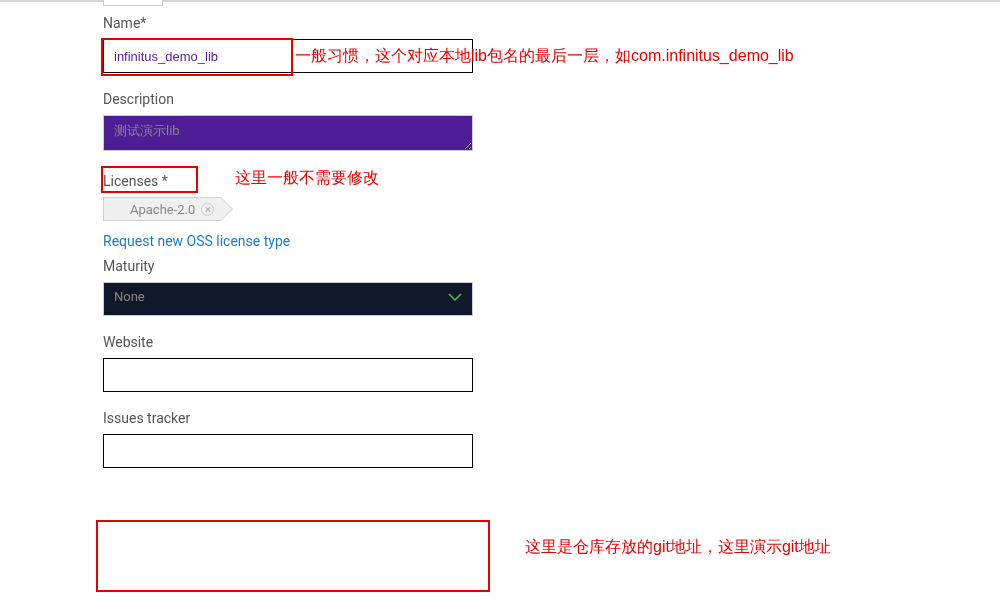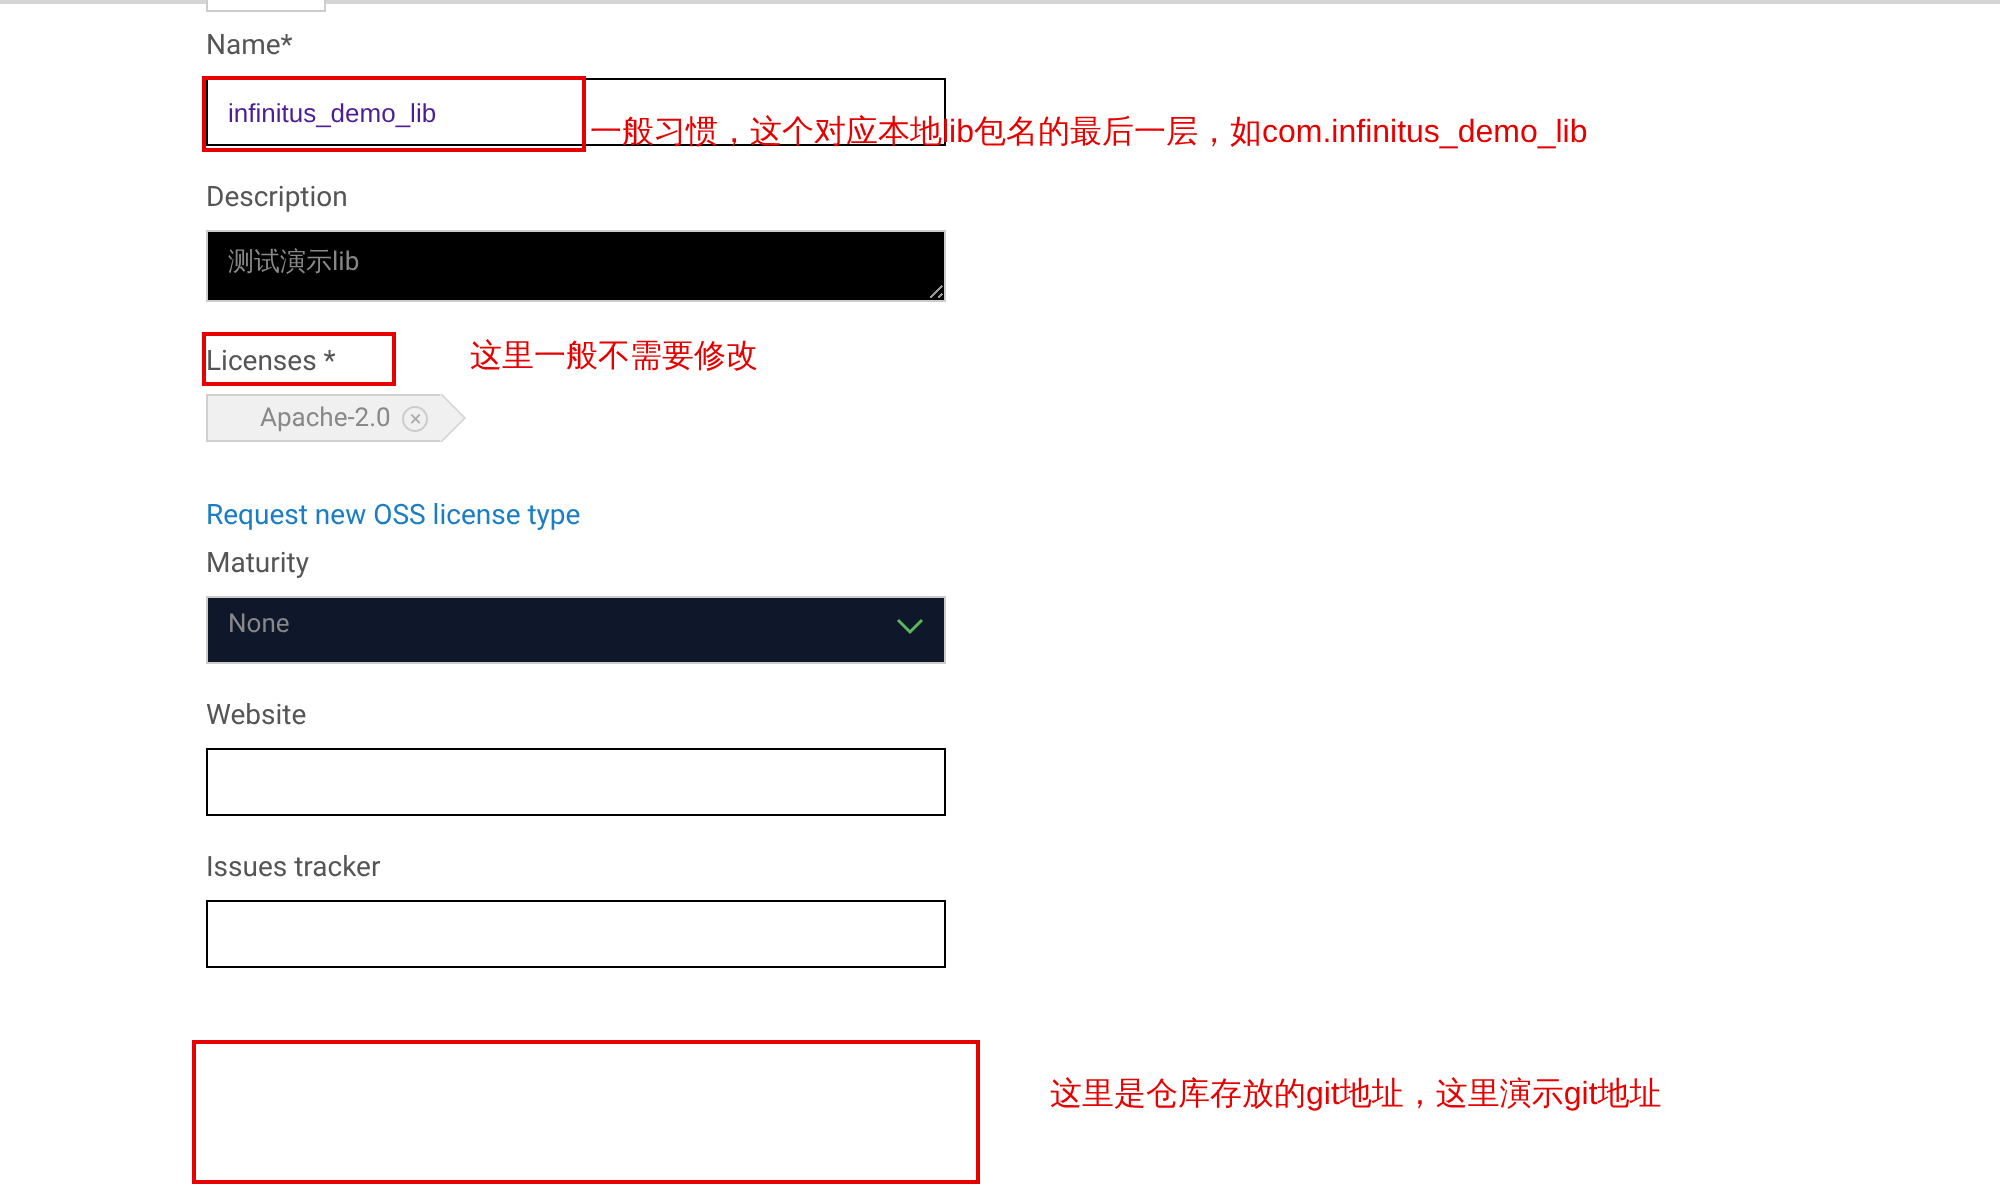--- a/index.html
+++ b/index.html
@@ -50,21 +50,21 @@
       color: #aaaaaa;
     }
     .textarea-input {
       width: 100%;
       height: 36px;
       border: 1px solid #cccccc;
       padding: 6px 10px;
       font-size: 13px;
       color: #888888;
       resize: vertical;
-      background: #000000;
+      background: #4c1d95;
       font-family: inherit;
     }
     .red-highlight-name {
       position: absolute;
       left: 101px;
       top: 38px;
       width: 192px;
       height: 38px;
       border: 2px solid #e60000;
       pointer-events: none;
@@ -157,21 +157,21 @@
       pointer-events: none;
     }
     .annotation {
       position: absolute;
       color: #e60000;
       font-size: 16px;
       font-family: "Microsoft YaHei", Arial, sans-serif;
     }
     .annotation-name {
       left: 295px;
-      top: 56px;
+      top: 46px;
     }
     .annotation-licenses {
       left: 213px;
       top: 168px;
       margin-left: 22px;
     }
     .annotation-vc {
       left: 525px;
       top: 537px;
     }
@@ -197,21 +197,21 @@
   <div class="field-group">
     <label class="field-label">Name*</label>
     <input type="text" class="text-input" value="infinitus_demo_lib" style="">
   </div>
 
   <div class="field-group">
     <label class="field-label">Description</label>
     <textarea class="textarea-input" style="">测试演示lib</textarea>
   </div>
 
-  <div class="field-group" style="margin-bottom:26px;">
+  <div class="field-group" style="margin-bottom:10px;">
     <label class="field-label">Licenses *</label>
     <div class="licenses-row">
       <span class="tag-chip">
         <span>Apache-2.0</span>
         <span class="tag-close">×</span>
       </span>
     </div>
   </div>
 
   <div style="margin-bottom:8px;">

